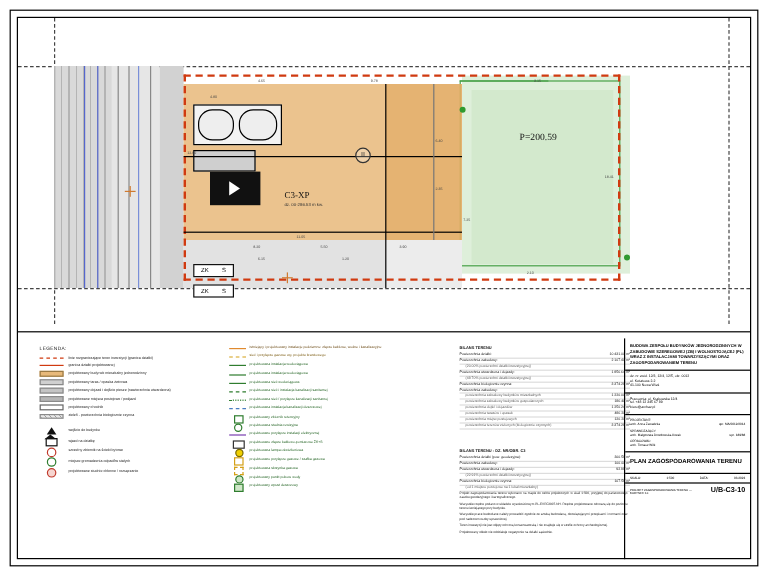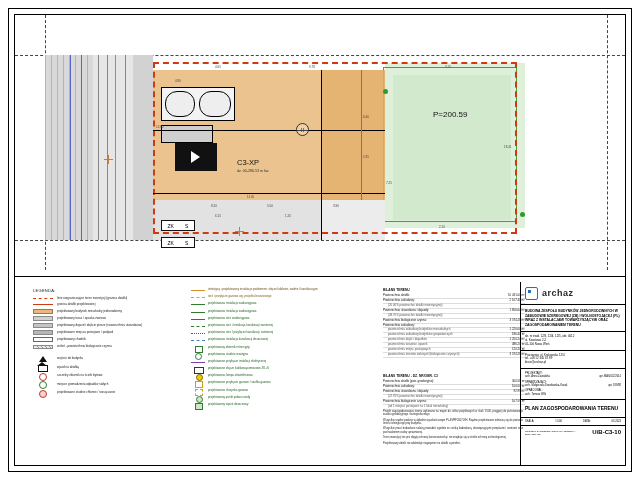--- a/index.html
+++ b/index.html
@@ -117,20 +117,21 @@
   }
   .building-black {
     position: absolute;
     background: #111;
   }
   .label-plot {
     position: absolute;
     font-size: 7px;
     color: #111;
     white-space: nowrap;
+    font-family: Liberation Serif, serif;
   }
   .label-small {
     position: absolute;
     font-size: 3.2px;
     color: #333;
     white-space: nowrap;
   }
   .label-dim {
     position: absolute;
     font-size: 3px;
@@ -713,24 +714,20 @@
 
     <div class="note-block" style="top:128px;">
       <p style="margin:0 0 2px 0;">Projekt zagospodarowania terenu wykonano na mapie do celów projektowych w skali 1:500, przyjętej do państwowego zasobu geodezyjnego i kartograficznego.</p>
       <p style="margin:0 0 2px 0;">Wszystkie rzędne podano w układzie wysokościowym PL-EVRF2007-NH. Rzędne projektowane odnoszą się do poziomu terenu istniejącego przy budynku.</p>
       <p style="margin:0 0 2px 0;">Wszystkie prace budowlane należy prowadzić zgodnie ze sztuką budowlaną, obowiązującymi przepisami i normami oraz pod nadzorem osoby uprawnionej.</p>
       <p style="margin:0 0 2px 0;">Teren inwestycji nie jest objęty ochroną konserwatorską i nie znajduje się w strefie ochrony archeologicznej.</p>
       <p style="margin:0;">Projektowany obiekt nie oddziałuje negatywnie na działki sąsiednie.</p>
     </div>
 
     <div class="titleblock">
-      <div class="brand">
-        <div class="brand-logo"></div>
-        <div class="brand-name">archaz</div>
-      </div>
 
       <div class="tb-invest">BUDOWA ZESPOŁU BUDYNKÓW JEDNORODZINNYCH W ZABUDOWIE SZEREGOWEJ (ZB) I WOLNOSTOJĄCEJ (PL) WRAZ Z INSTALACJAMI TOWARZYSZĄCYMI ORAZ ZAGOSPODAROWANIEM TERENU</div>
 
       <div class="tb-addr">
         <div>dz. nr ewid. 12/3, 12/4, 12/5, obr. 0012</div>
         <div>ul. Kwiatowa 2-2</div>
         <div>41-100 Nowa Wieś</div>
       </div>
 
       <div class="tb-addr">

